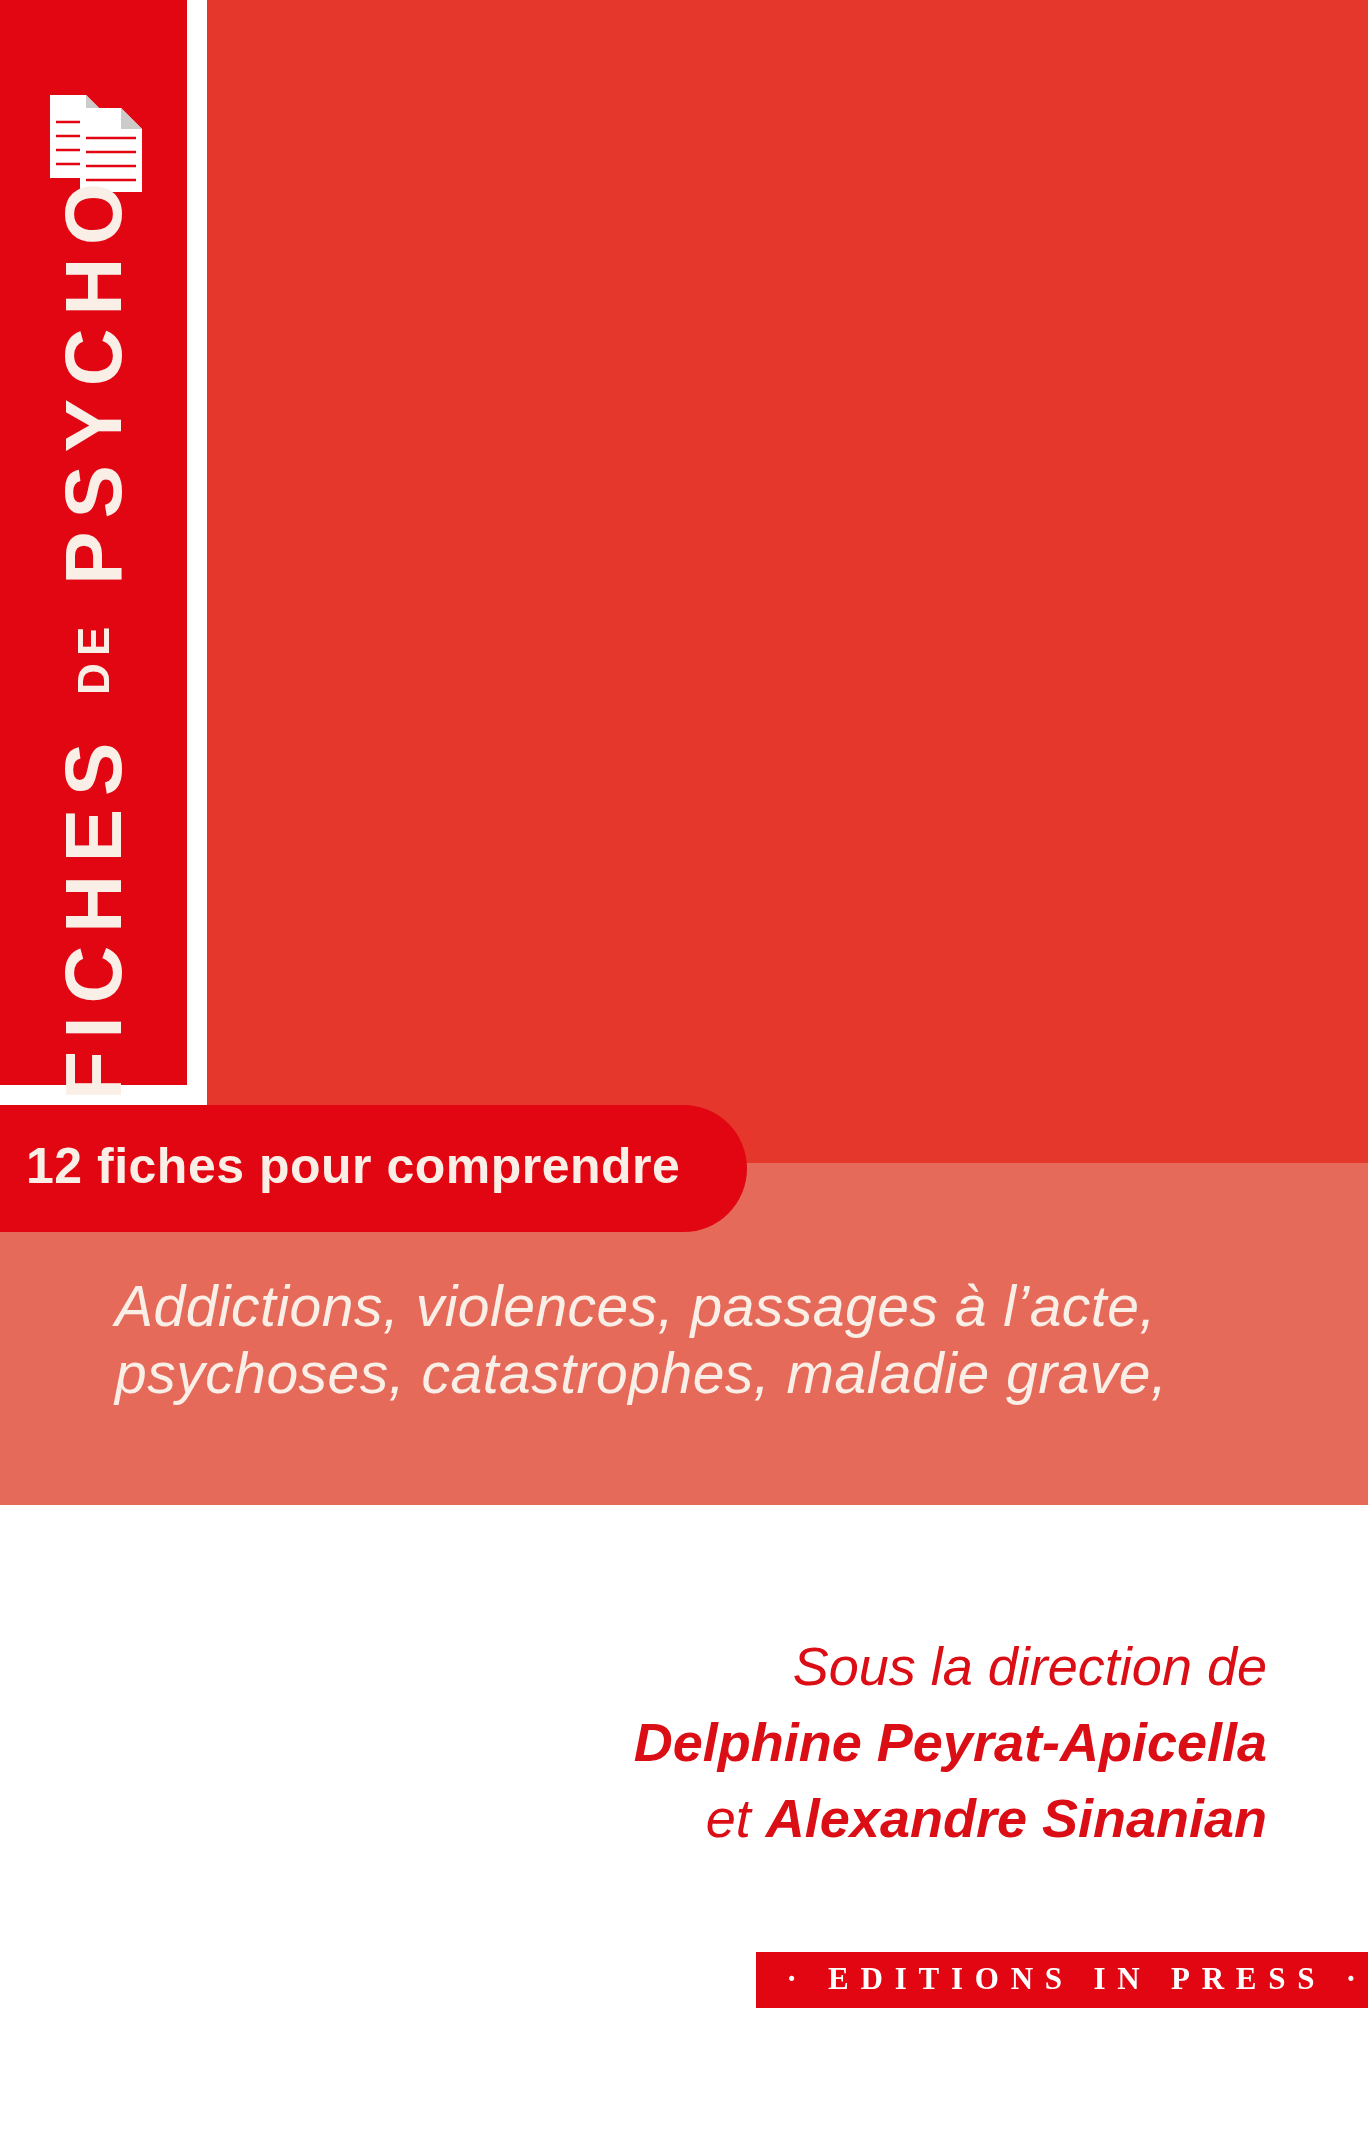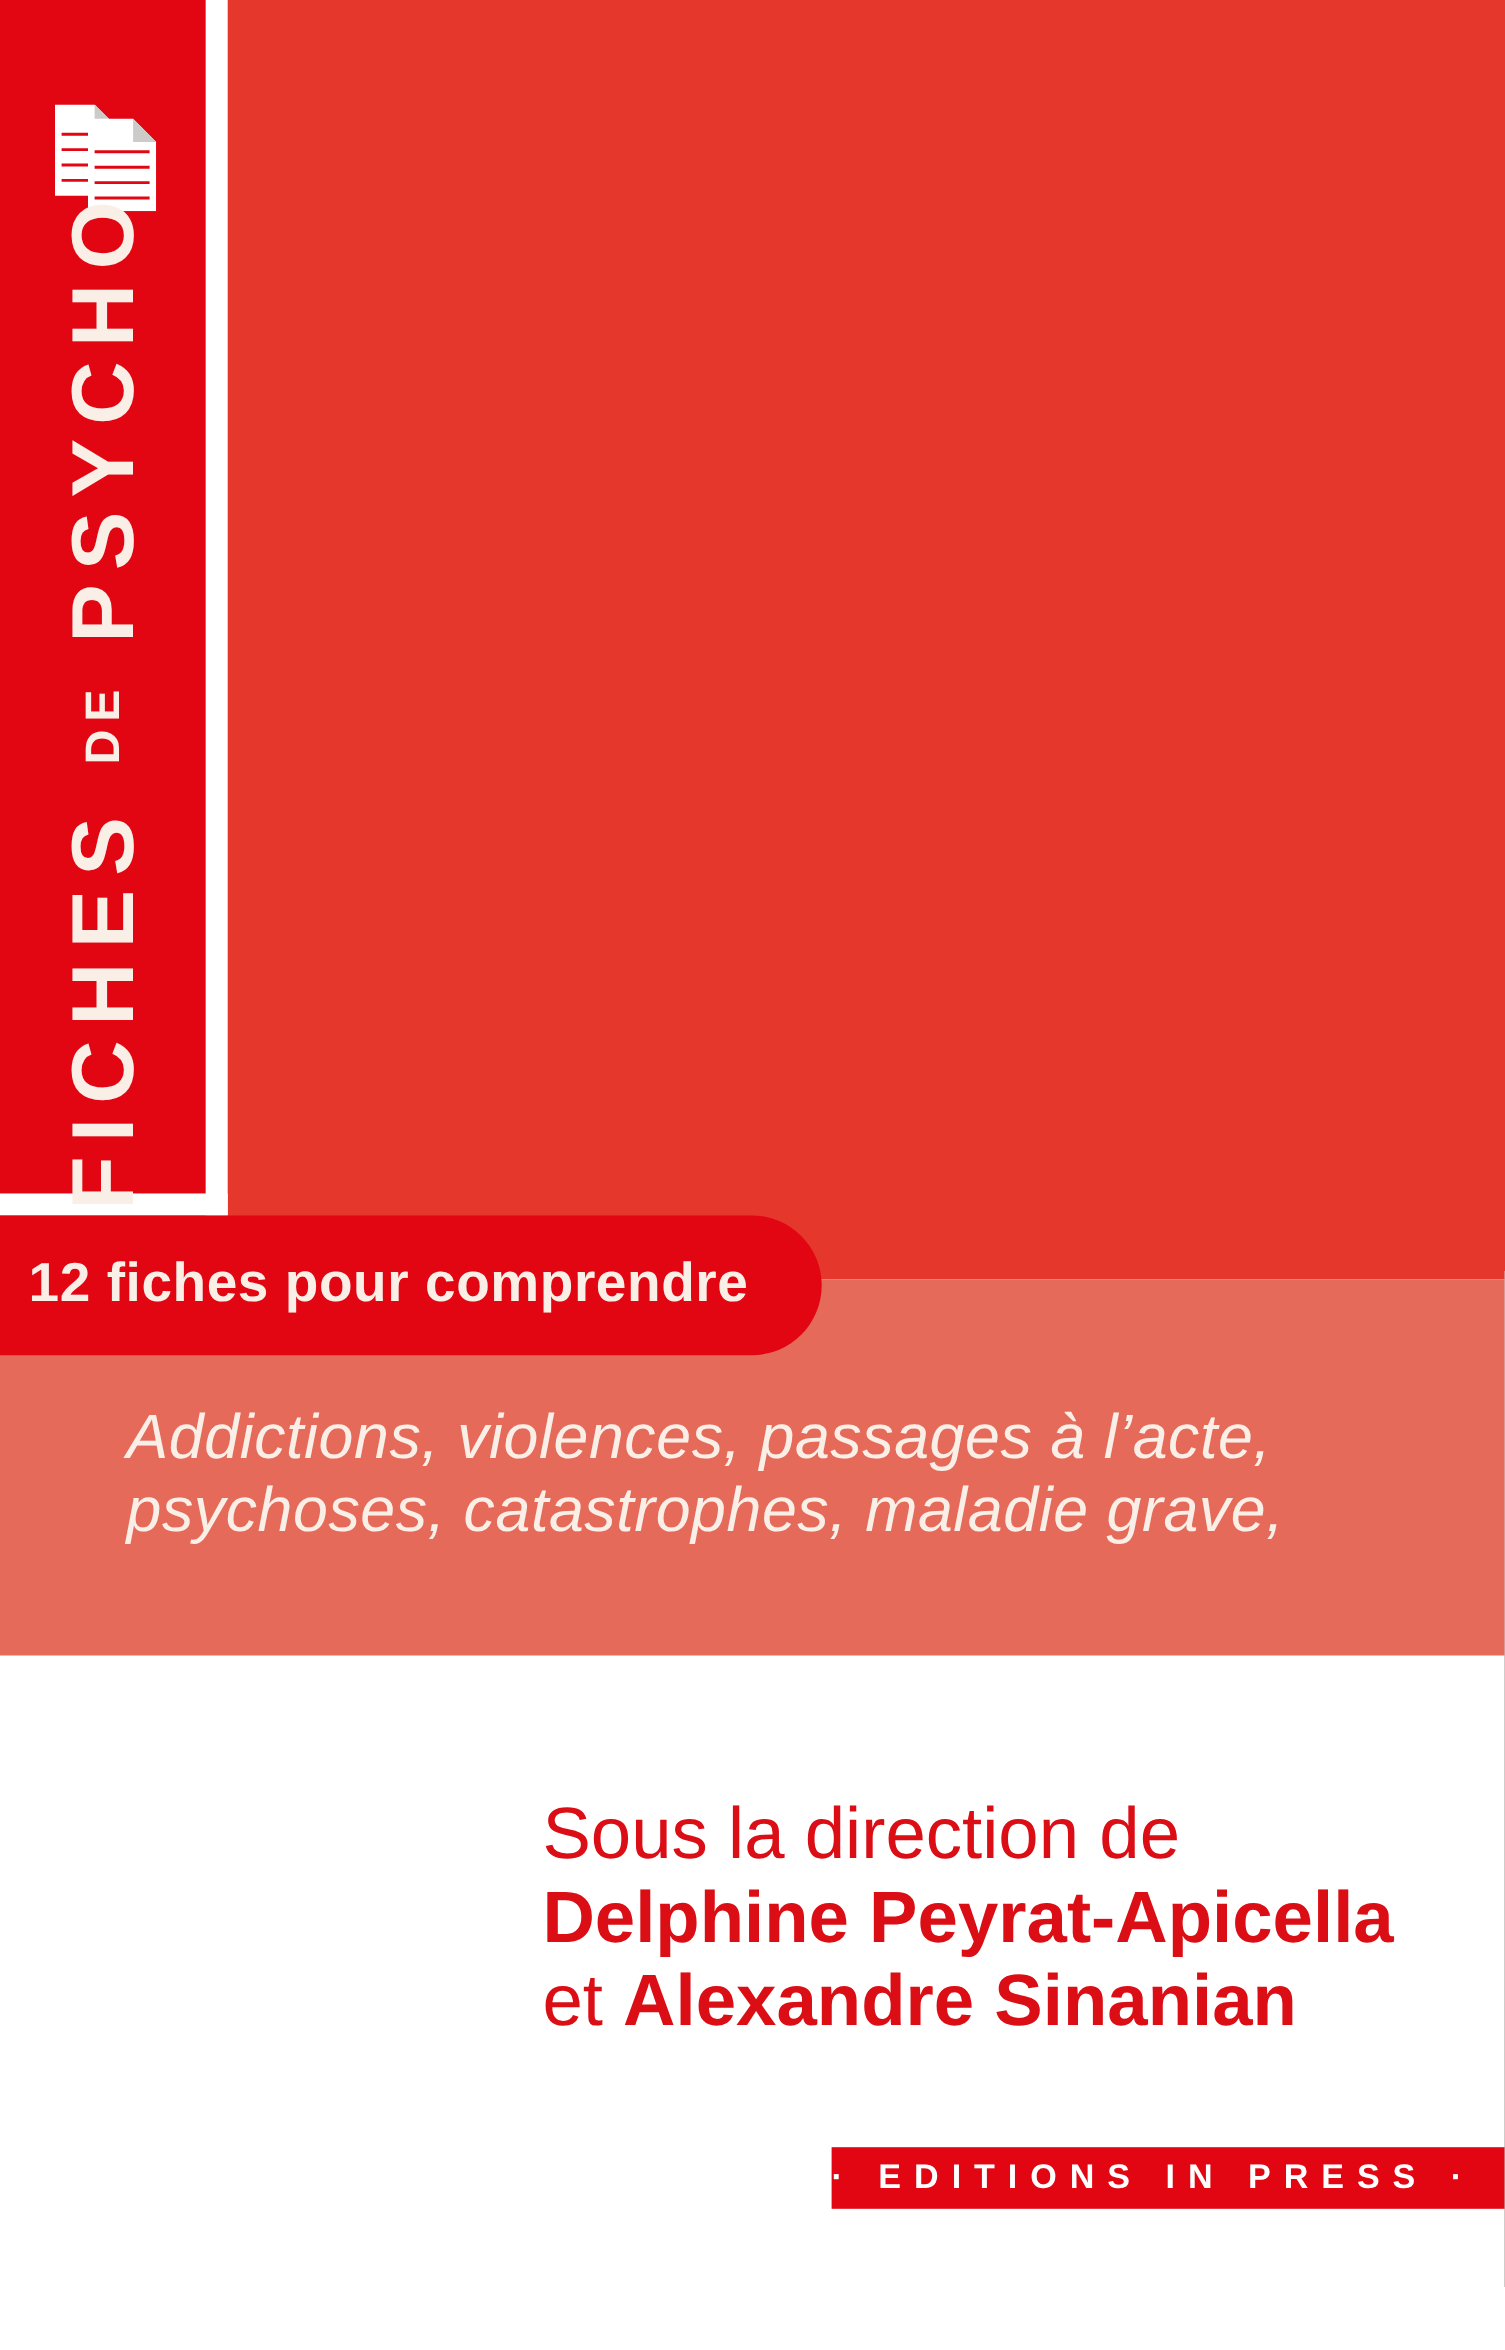--- a/index.html
+++ b/index.html
@@ -73,33 +73,35 @@
   .tagline{
     position:absolute;left:115px;top:1273px;
     font-size:57px;line-height:67px;
     font-style:italic;font-weight:400;
     color:var(--warm-white,#f9efe7);
     z-index:5;letter-spacing:0.5px;
   }
   
   .authors{
     position:absolute;right:101px;top:1628px;
-    text-align:left;
-    font-size:66px;line-height:76px;
+    text-align:right;
+    font-size:54px;line-height:76px;
     color:var(--author-red,#db0d15);
     z-index:3;
+    font-style:italic;
   }
   .authors .light{font-weight:400;}
   .authors .strong{font-weight:700;}
   
   .pub-bar{
     position:absolute;left:756px;top:1952px;width:612px;height:56px;
     background:var(--brand-crimson,#e20613);
-    display:flex;align-items:center;justify-content:flex-start;
+    display:flex;align-items:center;justify-content:flex-end;
     z-index:3;
+    font-family:Liberation Serif, serif;
   }
   .pub-label{
     color:var(--pure-white,#fff);
     font-size:31px;font-weight:700;letter-spacing:0.38em;
     white-space:nowrap;transform:translateY(-1px);
   }
 </style>
 </head>
 <body>
 

